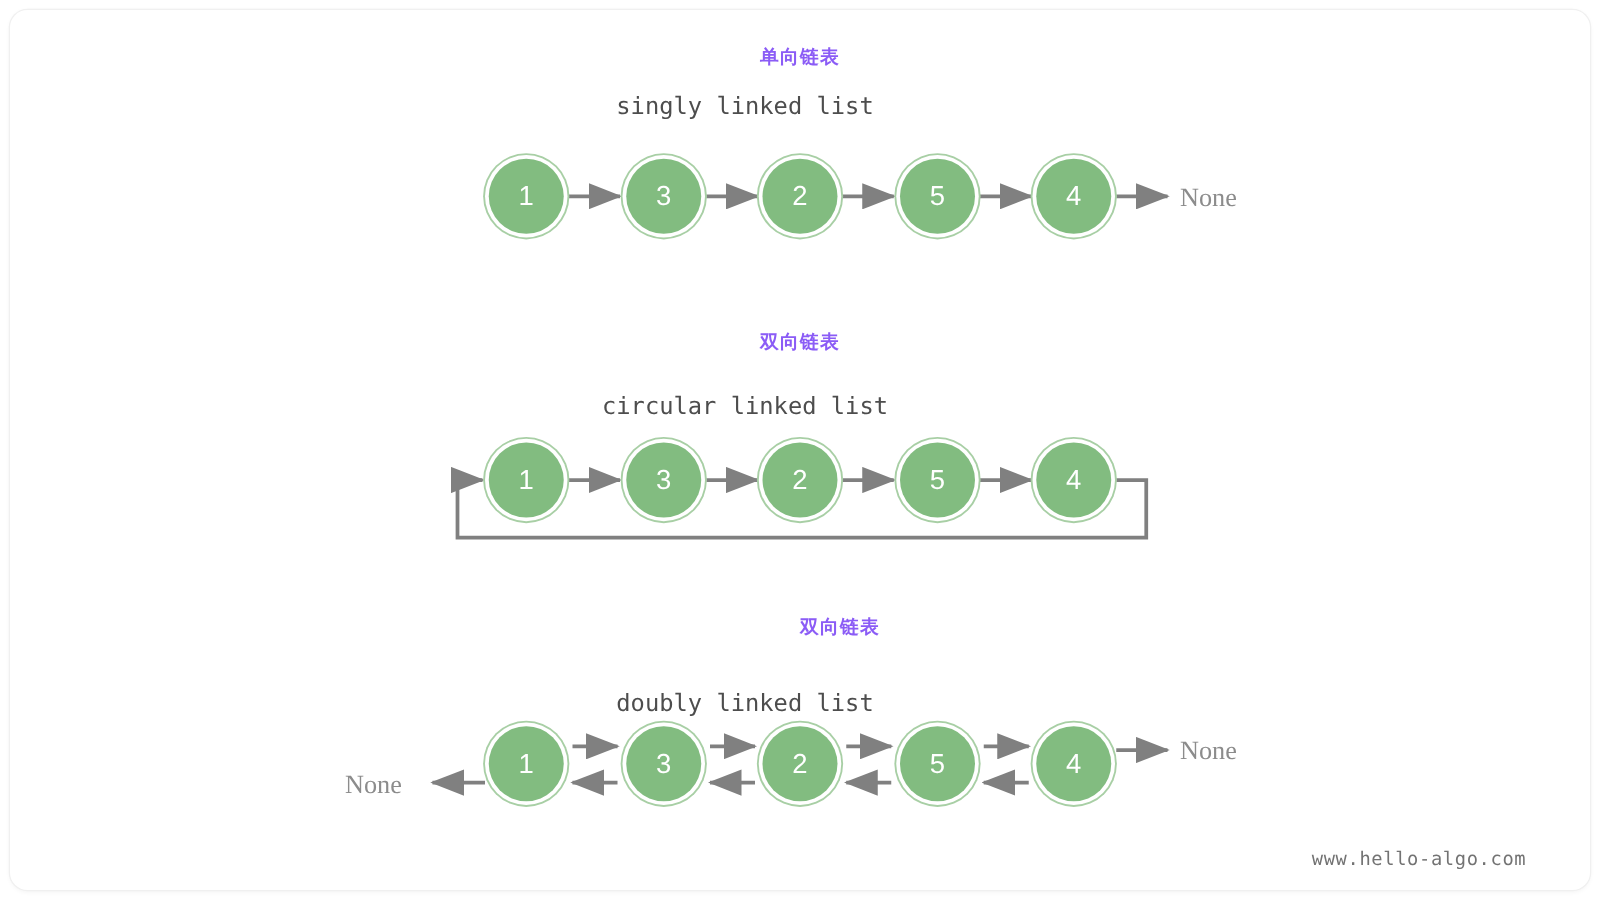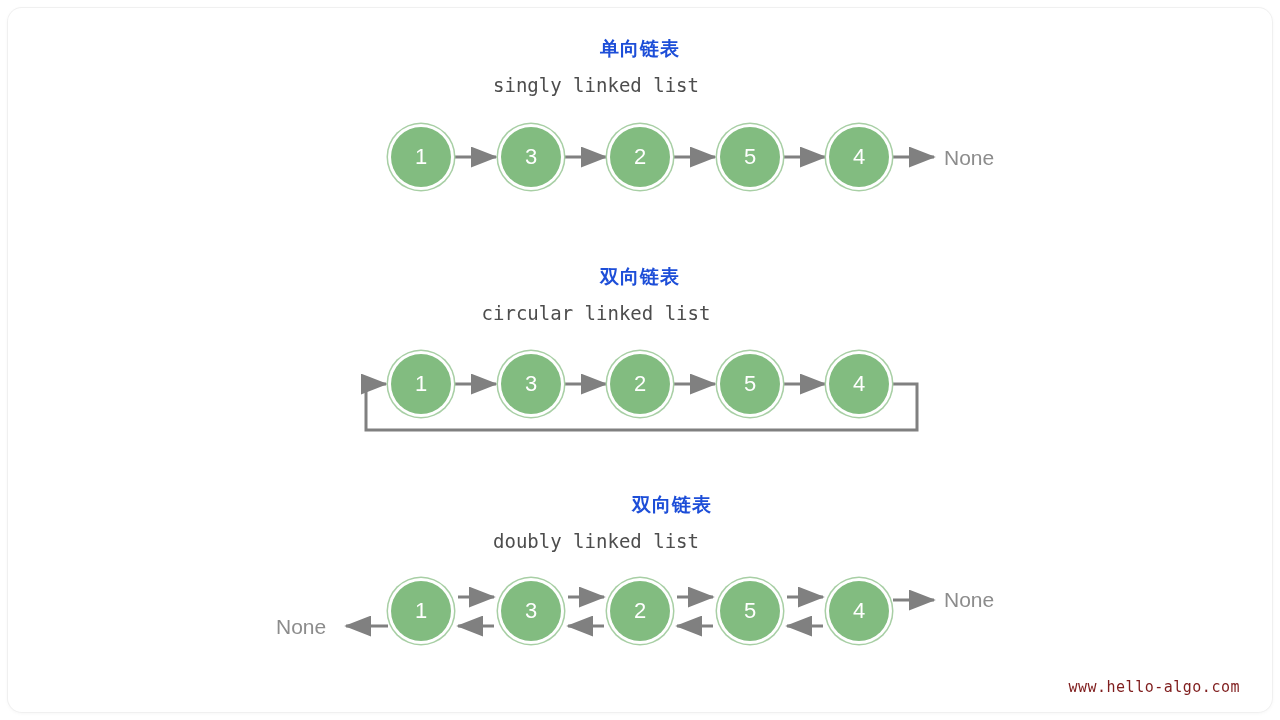--- a/index.html
+++ b/index.html
@@ -29,23 +29,23 @@
     top: 0;
     width: 1280px;
     height: 720px;
   }
   .group { position: absolute; left: 0; top: 0; width: 1280px; }
 
   .title {
     position: absolute;
     width: 1280px;
     text-align: center;
-    color: #1d4ed8;
+    color: #8b5cf6;
     font-weight: bold;
-    font-size: 19px;
+    font-size: 15px;
     letter-spacing: 1px;
     font-family: "Liberation Sans", sans-serif;
   }
   .subtitle {
     position: absolute;
     width: 1192px;
     text-align: center;
     color: #4d4d4d;
     font-size: 19px;
     font-family: "DejaVu Sans Mono", monospace;
@@ -65,40 +65,40 @@
     align-items: center;
     justify-content: center;
     box-sizing: border-box;
     z-index: 3;
   }
 
   .none-label {
     position: absolute;
     color: #8c8c8c;
     font-size: 21px;
-    font-family: Liberation Sans, sans-serif;
+    font-family: Liberation Serif, serif;
     white-space: nowrap;
     z-index: 3;
   }
 
   .edges {
     position: absolute;
     left: 0;
     top: 0;
     width: 1280px;
     height: 720px;
     overflow: visible;
     z-index: 1;
   }
 
   .watermark {
     position: absolute;
-    right: 40px;
+    right: 59px;
     bottom: 24px;
-    color: #7f1d1d;
+    color: #737373;
     font-size: 15px;
     letter-spacing: 0.5px;
     font-family: "DejaVu Sans Mono", monospace;
   }
 </style>
 </head>
 <body>
 
 <div id="canvas"></div>
 
@@ -151,32 +151,32 @@
     <div class="node" style="left:501px; top:127px;">3</div>
     <div class="node" style="left:610px; top:127px;">2</div>
     <div class="node" style="left:720px; top:127px;">5</div>
     <div class="node" style="left:829px; top:127px;">4</div>
 
     <div class="none-label" style="left:944px; top:146px;">None</div>
   </div>
 
   <div class="group">
     <div class="title" style="top:264px;">双向链表</div>
-    <div class="subtitle" style="top:302px;">circular linked list</div>
+    <div class="subtitle" style="top:314px;">circular linked list</div>
 
     <div class="node" style="left:391px; top:354px;">1</div>
     <div class="node" style="left:501px; top:354px;">3</div>
     <div class="node" style="left:610px; top:354px;">2</div>
     <div class="node" style="left:720px; top:354px;">5</div>
     <div class="node" style="left:829px; top:354px;">4</div>
   </div>
 
   <div class="group">
     <div class="title" style="top:492px;margin-left:32px;">双向链表</div>
-    <div class="subtitle" style="top:530px;">doubly linked list</div>
+    <div class="subtitle" style="top:552px;">doubly linked list</div>
 
     <div class="node" style="left:391px; top:581px;">1</div>
     <div class="node" style="left:501px; top:581px;">3</div>
     <div class="node" style="left:610px; top:581px;">2</div>
     <div class="node" style="left:720px; top:581px;">5</div>
     <div class="node" style="left:829px; top:581px;">4</div>
 
     <div class="none-label" style="left:276px; top:615px;">None</div>
     <div class="none-label" style="left:944px; top:588px;">None</div>
   </div>

